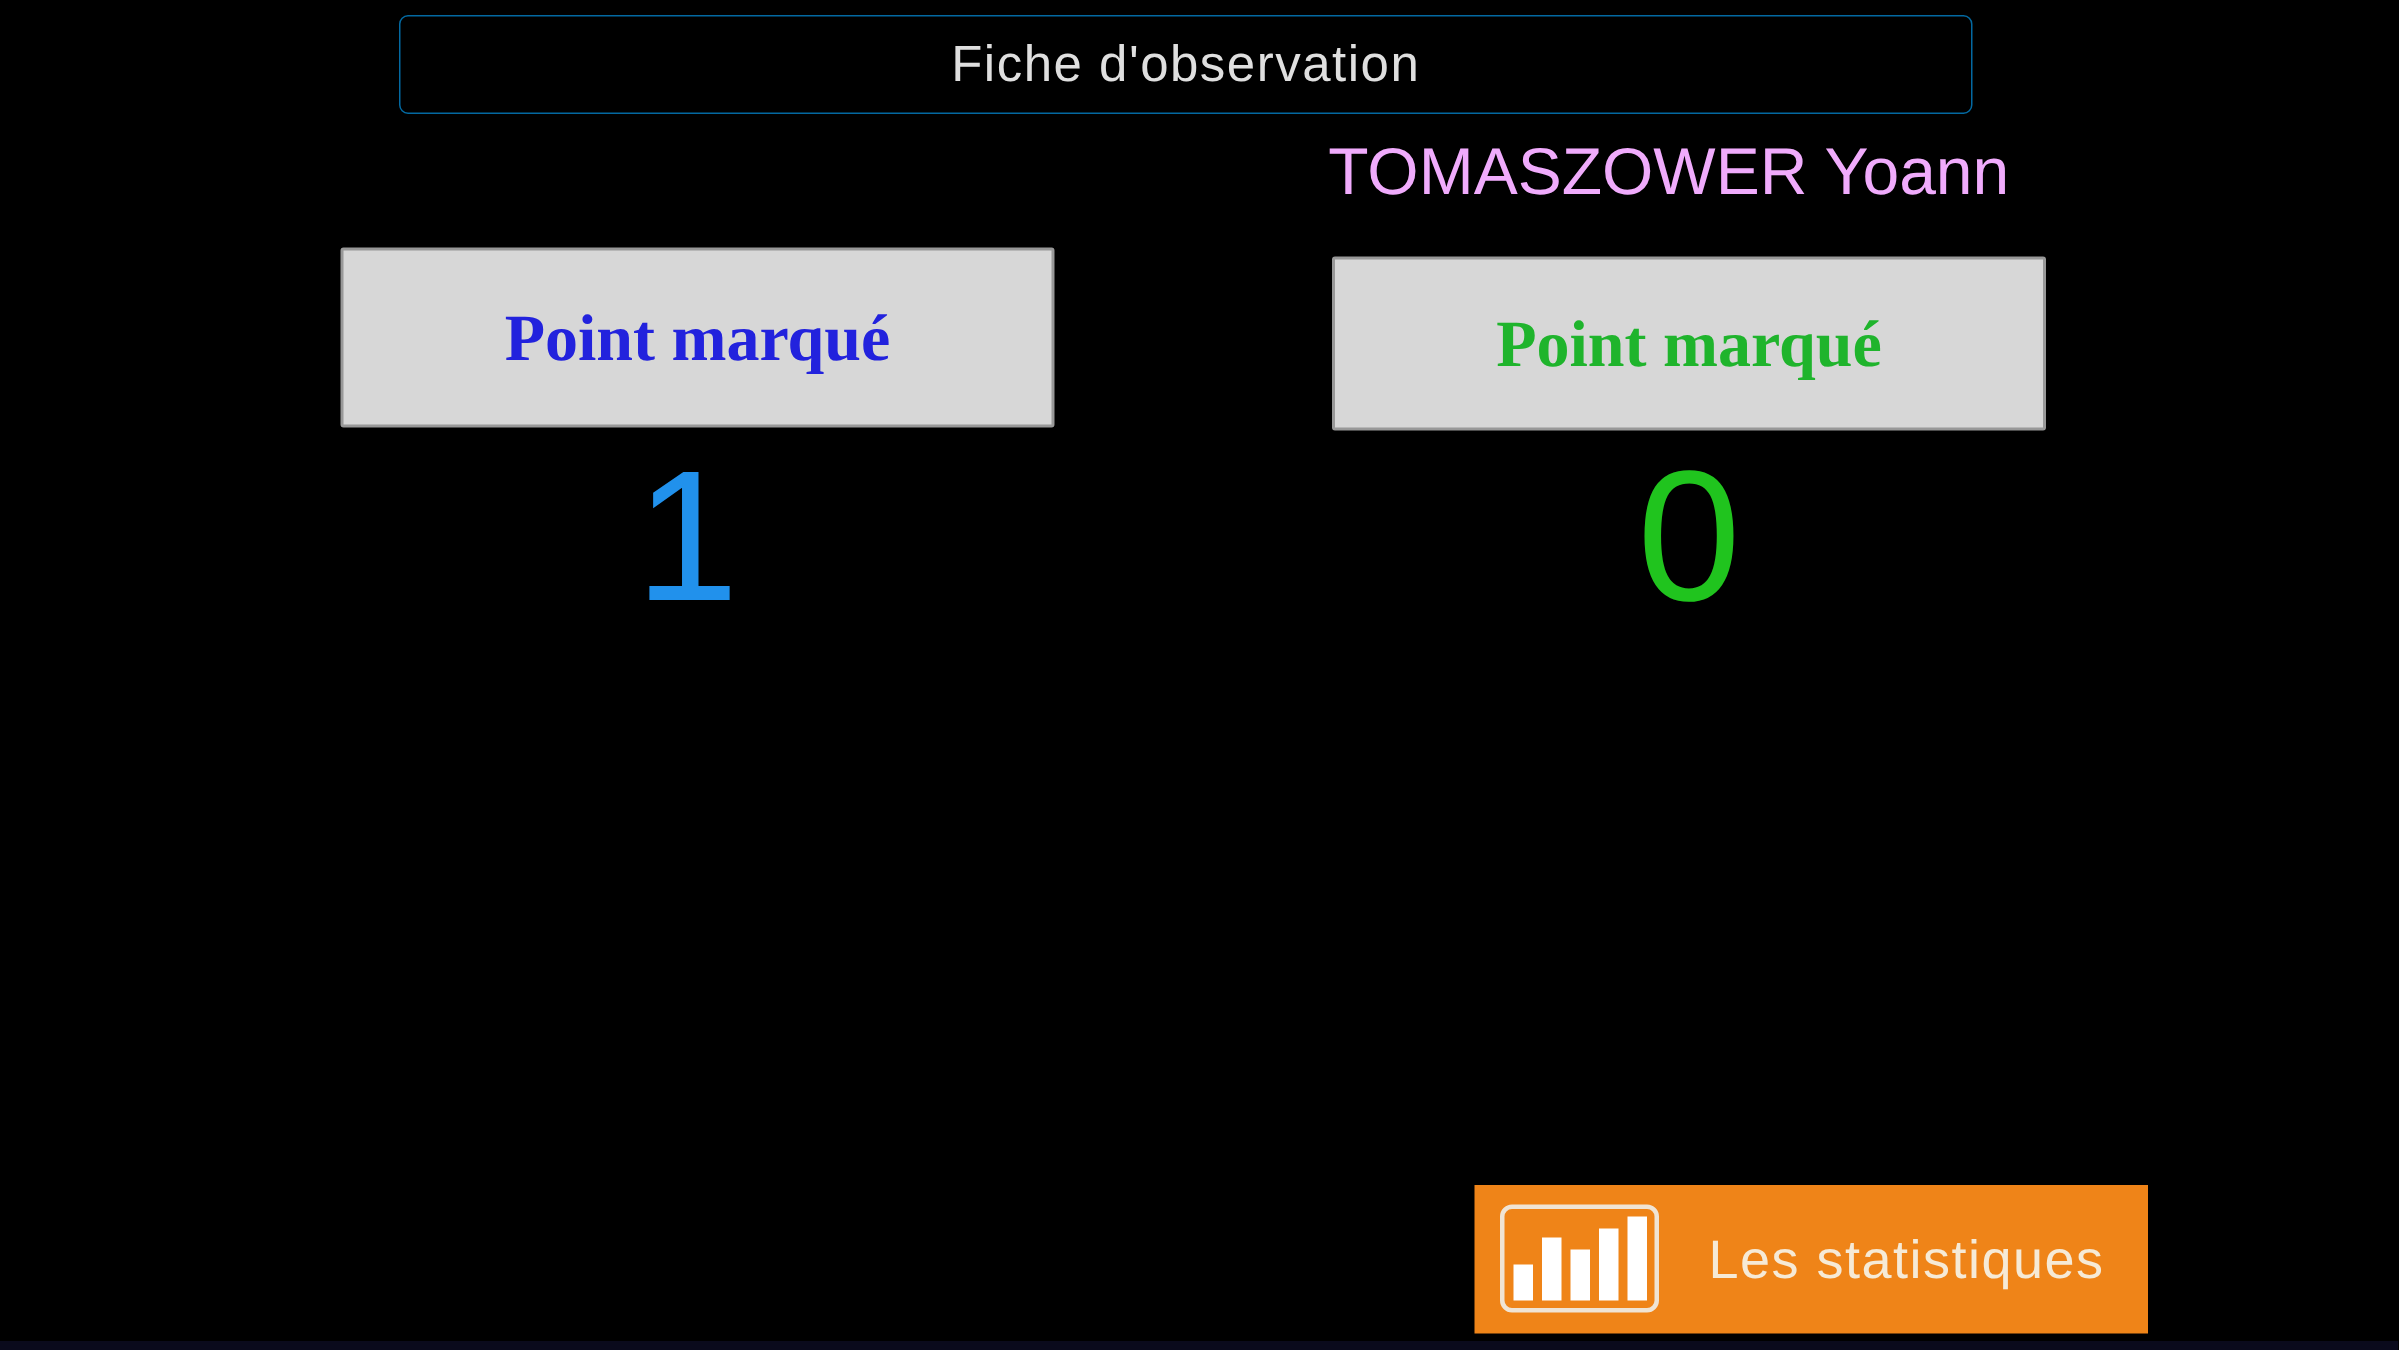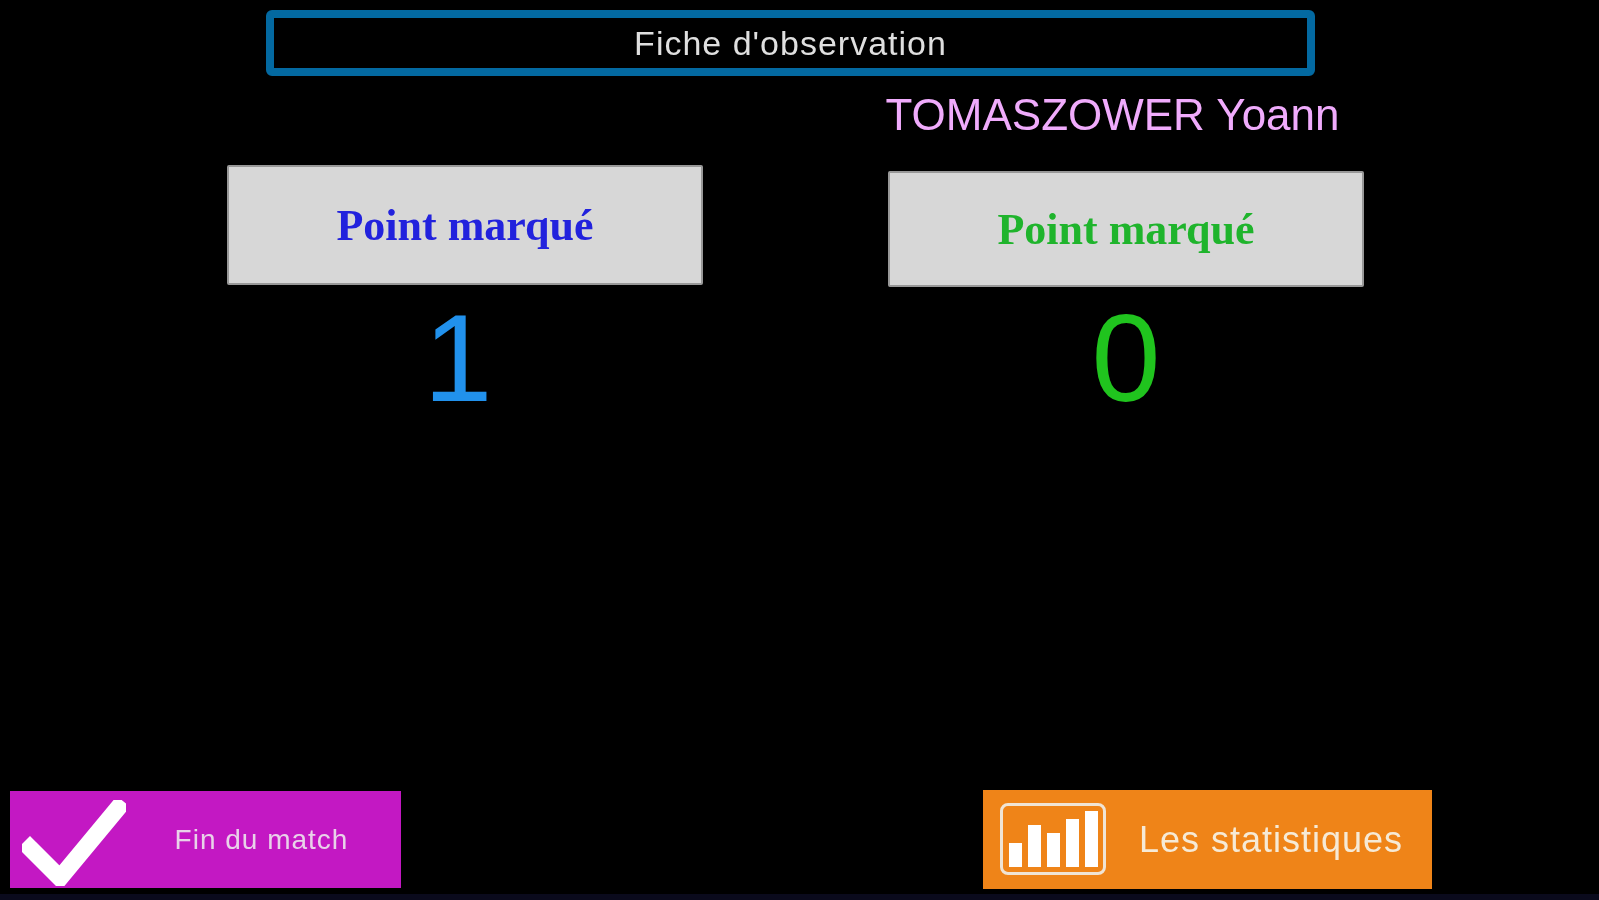--- a/index.html
+++ b/index.html
@@ -7,21 +7,21 @@
     position:relative;
     width:1599px;height:900px;
     background:#000;
     overflow:hidden;
     font-family:"Liberation Sans", sans-serif;
   }
   
   .title-box{
     position:absolute;left:266px;top:10px;width:1049px;height:66px;
     box-sizing:border-box;
-    border:8px solid #0369a1;border-radius:6px;
+    border:1px solid #0369a1;border-radius:6px;
     display:flex;align-items:center;justify-content:center;
   }
   .title-box span{
     color:#dfdfdf;font-size:34px;letter-spacing:1px;
   }
   
   .player-name{
     position:absolute;top:90px;height:50px;
     display:flex;align-items:center;justify-content:center;
     font-size:44px;white-space:nowrap;
@@ -100,26 +100,20 @@
   <button class="point-btn left">
     <span>Point marqué</span>
   </button>
   <button class="point-btn right">
     <span>Point marqué</span>
   </button>
 
   <div class="score left">1</div>
   <div class="score right">0</div>
 
-  <button class="footer-btn fin-btn">
-    <svg width="104" height="86" viewBox="0 0 104 86">
-      <polyline points="8,48 38,78 96,8" fill="none" stroke="#ffffff" stroke-width="17" stroke-linecap="square" stroke-linejoin="miter"></polyline>
-    </svg>
-    <span class="lbl">Fin du match</span>
-  </button>
 
   <button class="footer-btn stats-btn">
     <span class="chart-icon">
       <span class="bar b1"></span>
       <span class="bar b2"></span>
       <span class="bar b3"></span>
       <span class="bar b4"></span>
       <span class="bar b5"></span>
     </span>
     <span class="lbl">Les statistiques</span>

